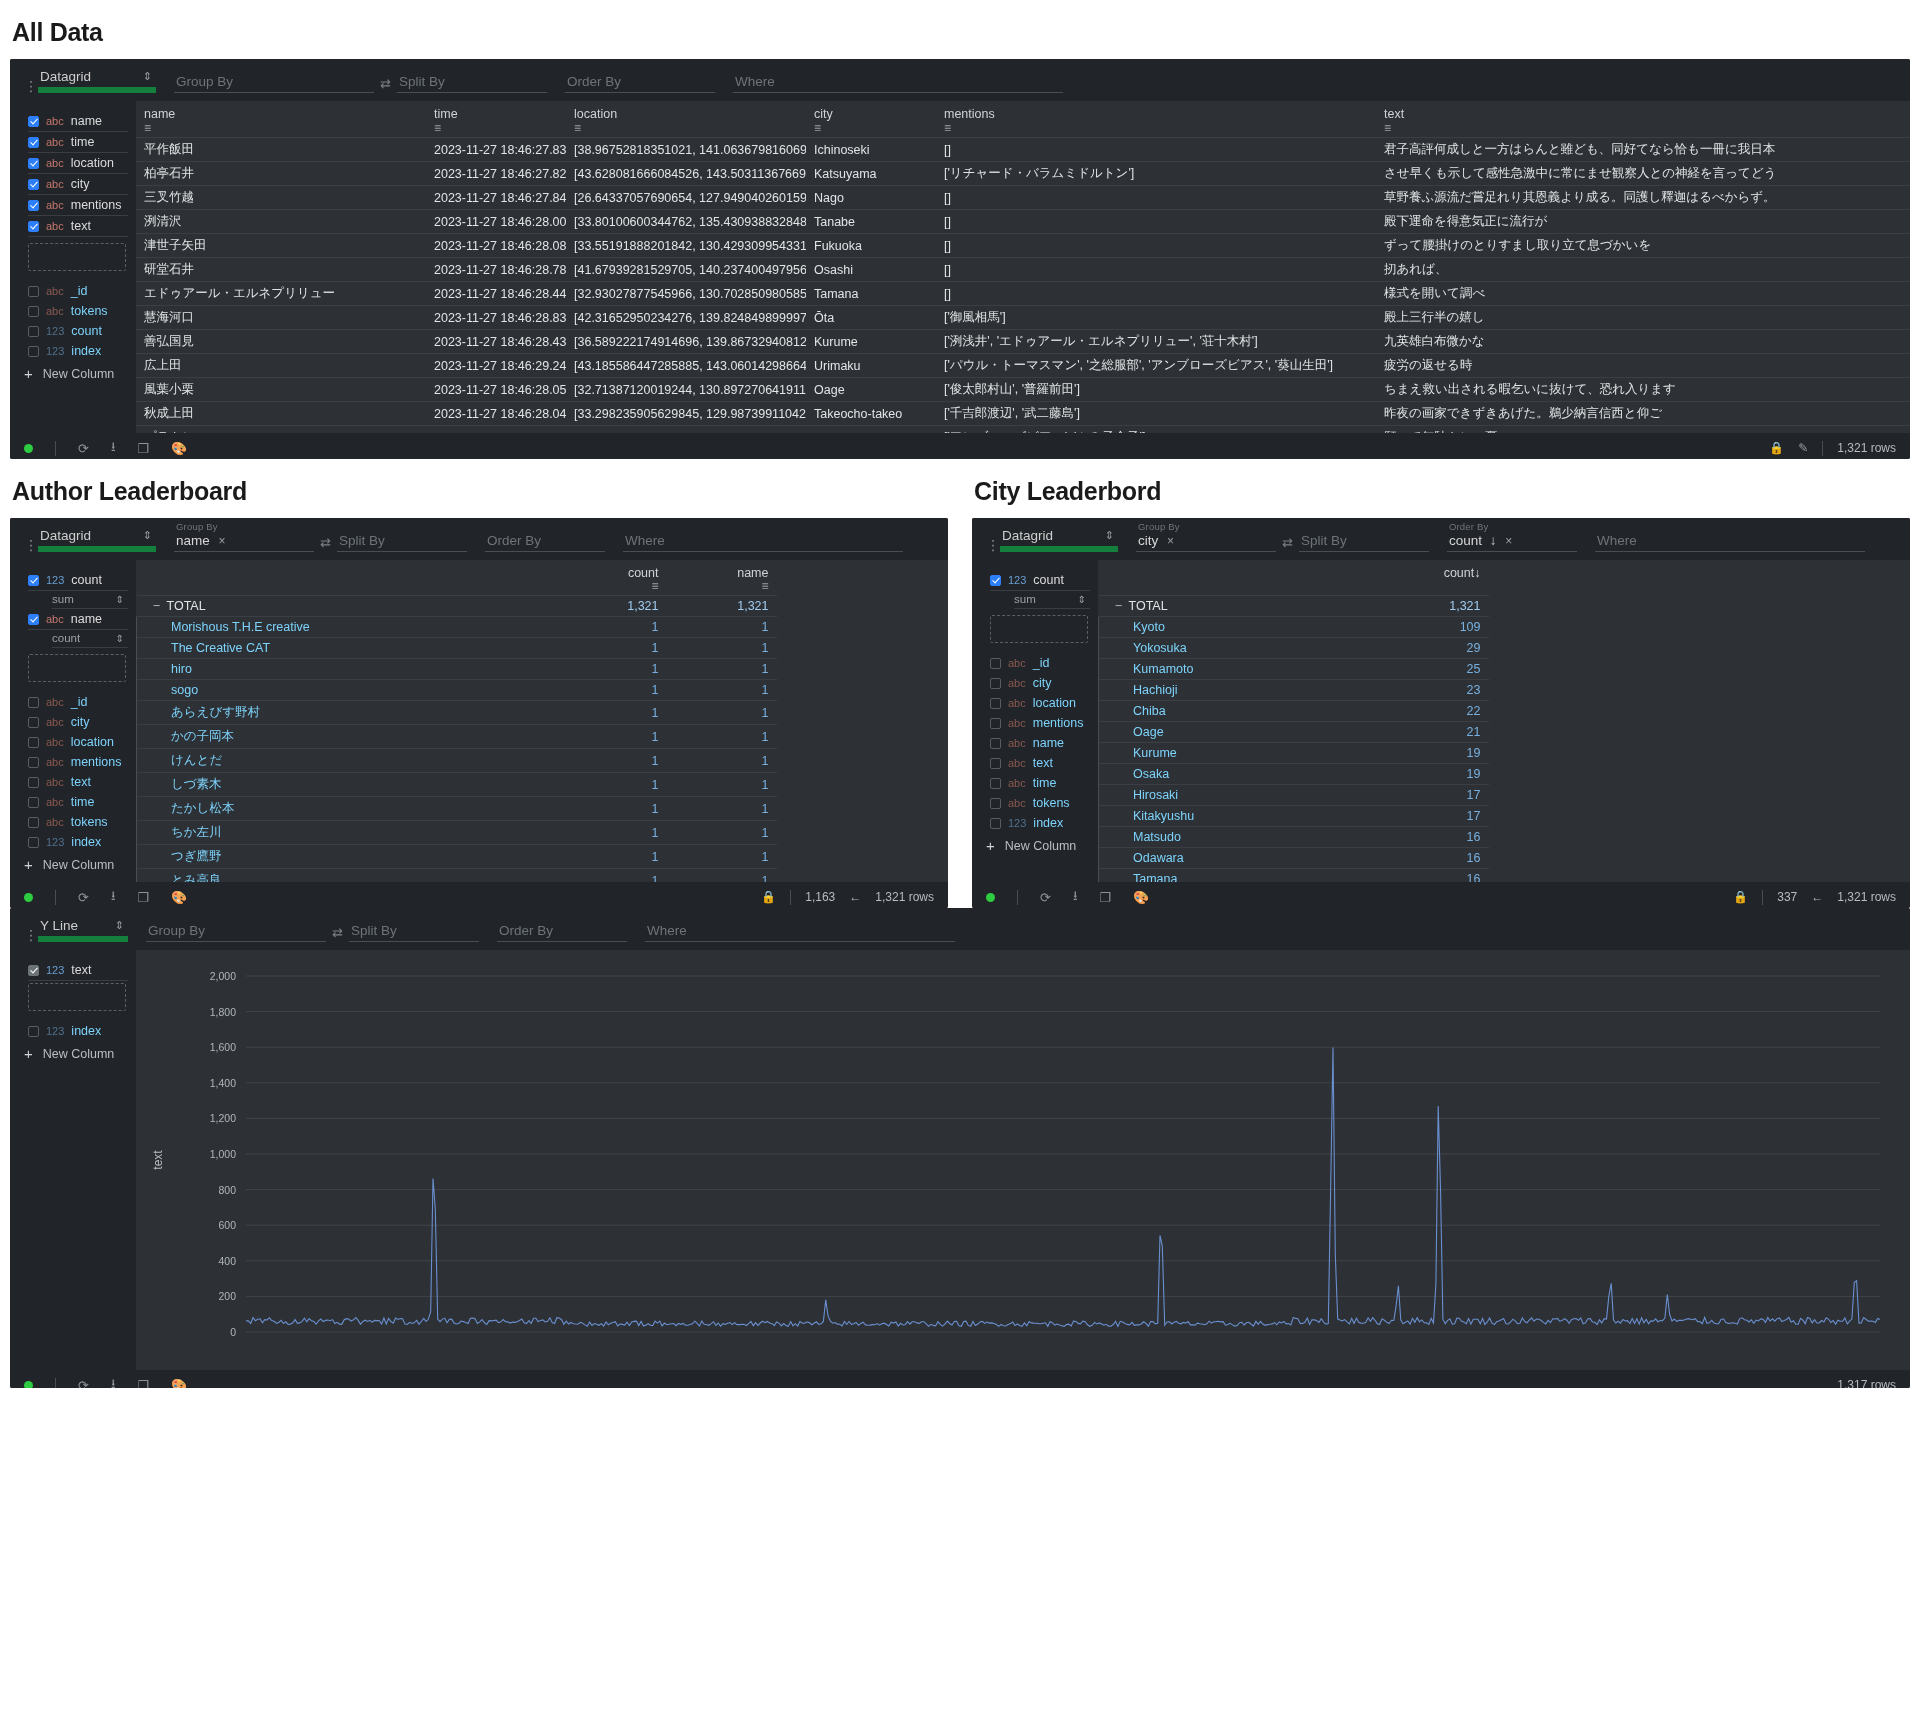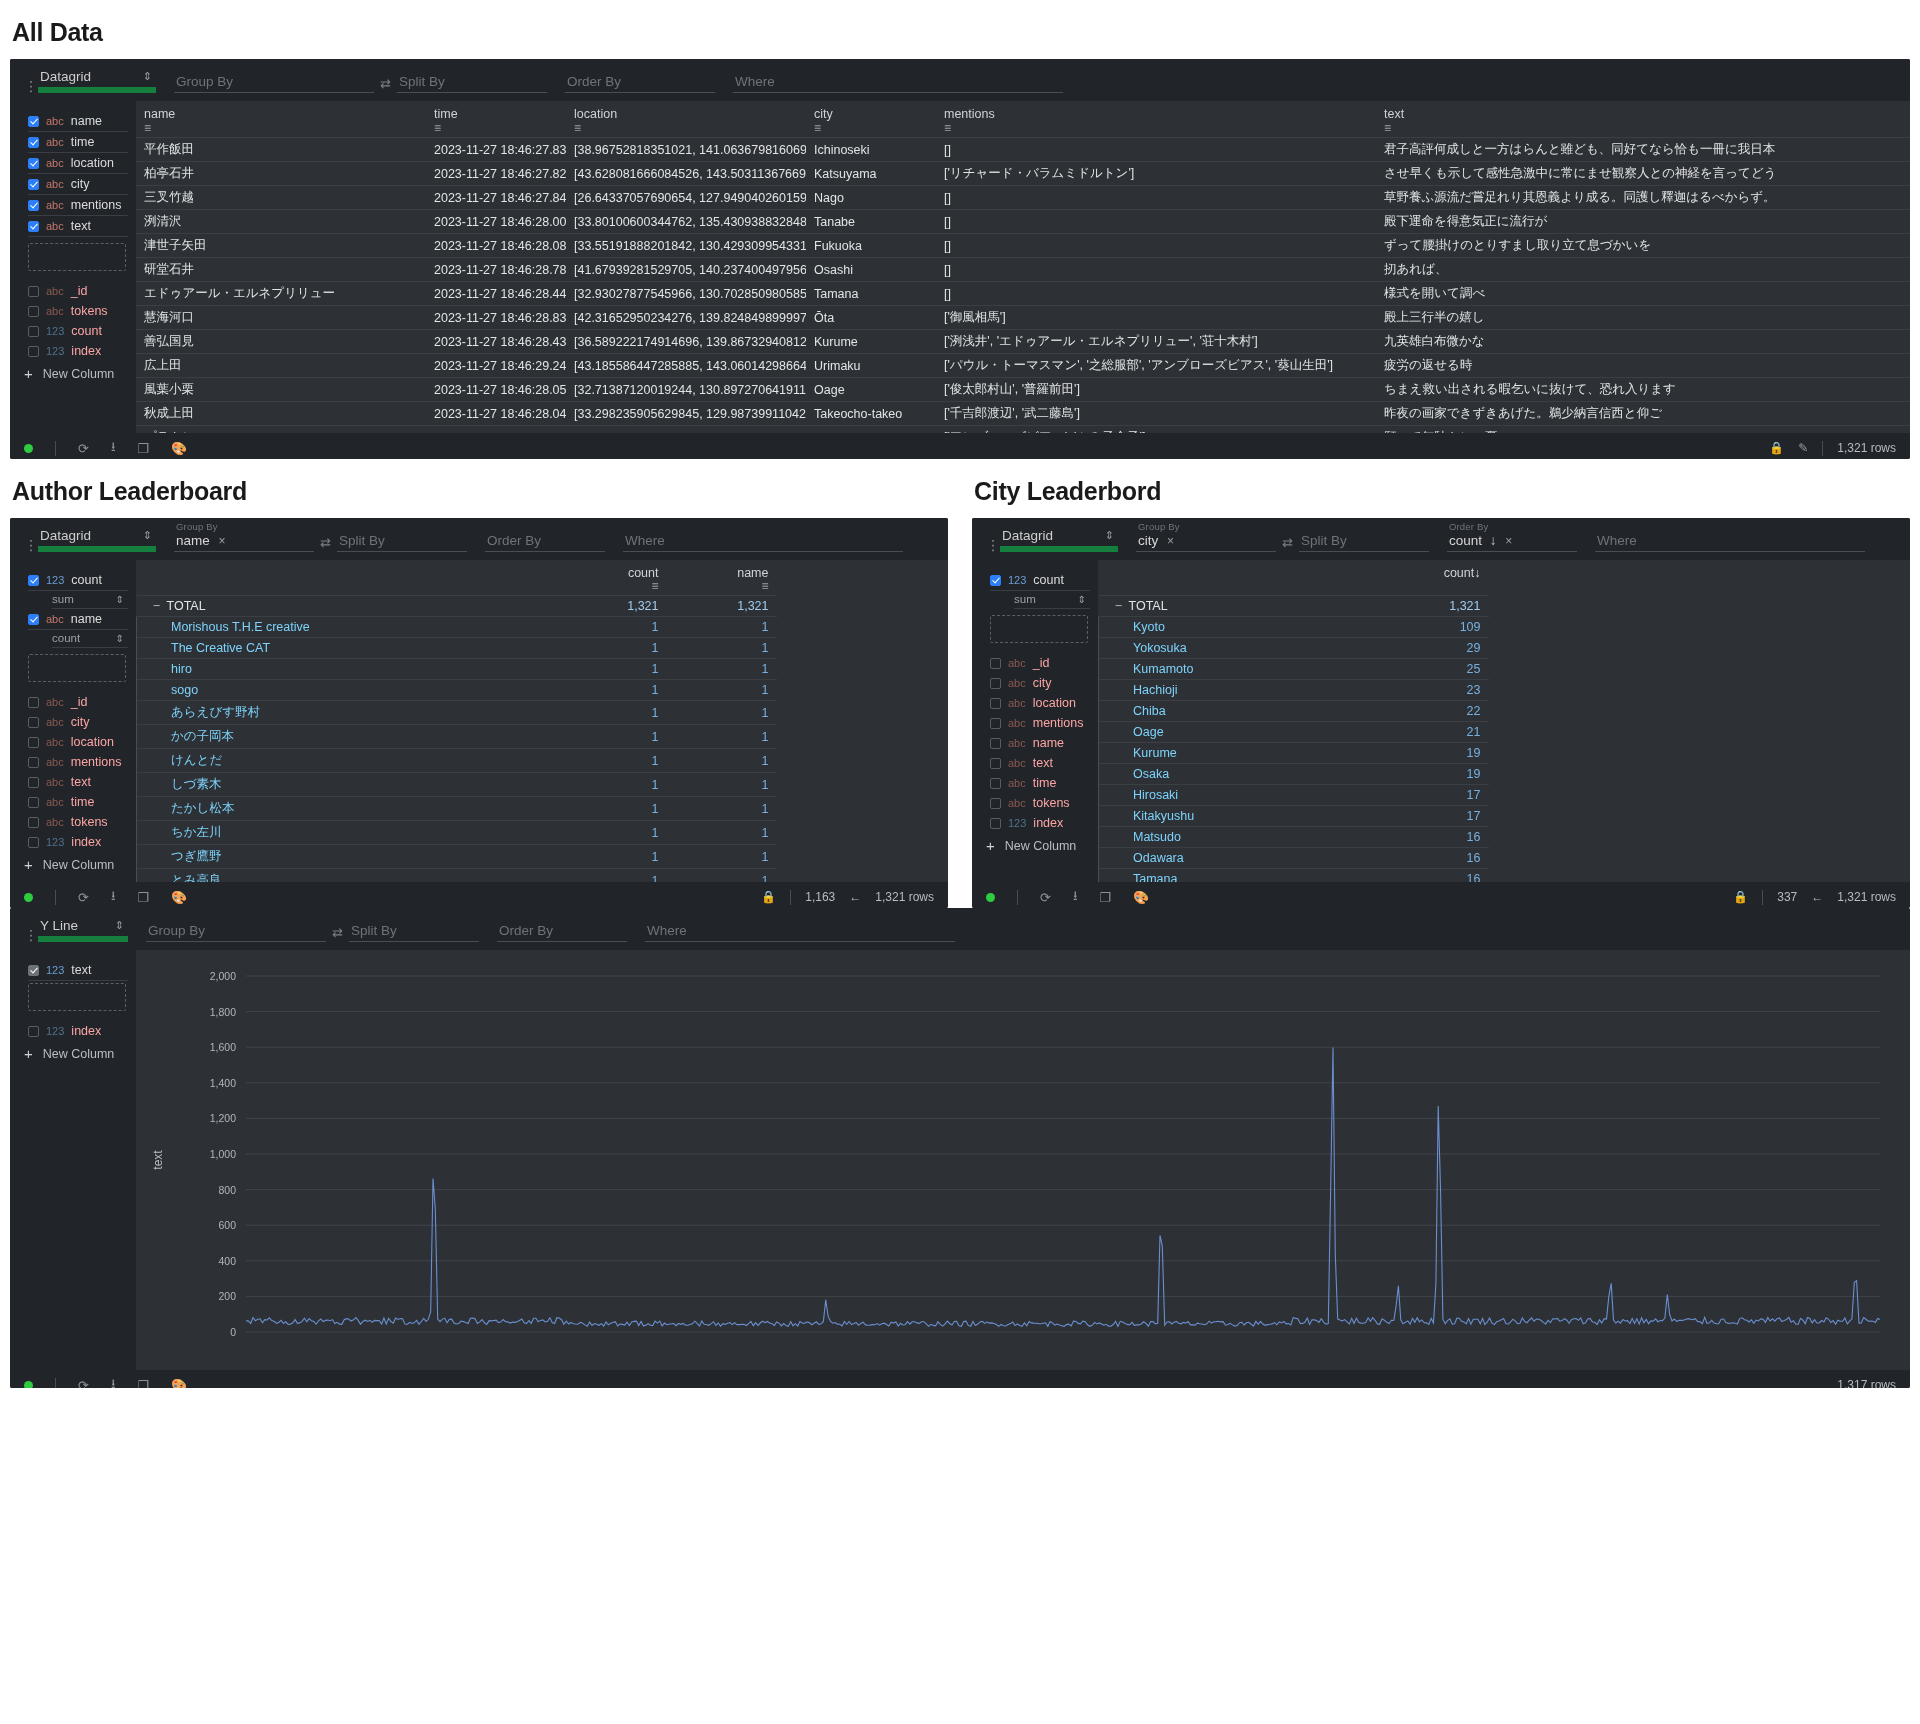--- a/index.html
+++ b/index.html
@@ -89,21 +89,21 @@
   .cbox.on::after {
     content: ""; position: absolute; left: 3px; top: 0px;
     width: 3px; height: 6px; border: solid #fff;
     border-width: 0 1.6px 1.6px 0; transform: rotate(43deg);
   }
   .cbox.dim { border-color: #585d62; }
   .cbox.on.gray { background: #6c7378; border-color: #6c7378; }
   .typetag { font-size: 11px; color: #c4776c; flex: 0 0 auto; }
   .typetag.num { color: #6a9fd4; }
   .fname { font-size: 12.5px; color: #dcdcdc; }
-  .cfg-row.off .fname { color: #fca5a5; }
+  .cfg-row.off .fname { color: #7dd3fc; }
   .cfg-row.off .typetag { color: #8b5a52; }
   .cfg-row.off .typetag.num { color: #52708c; }
   .cfg-underline { border-bottom: 1px solid #3a3e42; margin: 0 8px 0 18px; }
   .agg-row {
     display: flex; justify-content: space-between; align-items: center;
     margin: 0 8px 0 42px; border-bottom: 1px solid #3a3e42;
     font-size: 11.5px; color: #9aa0a5; padding: 1px 4px 2px 0; height: 18px;
   }
   .agg-row .caret { font-size: 10px; }
   .dropzone {

